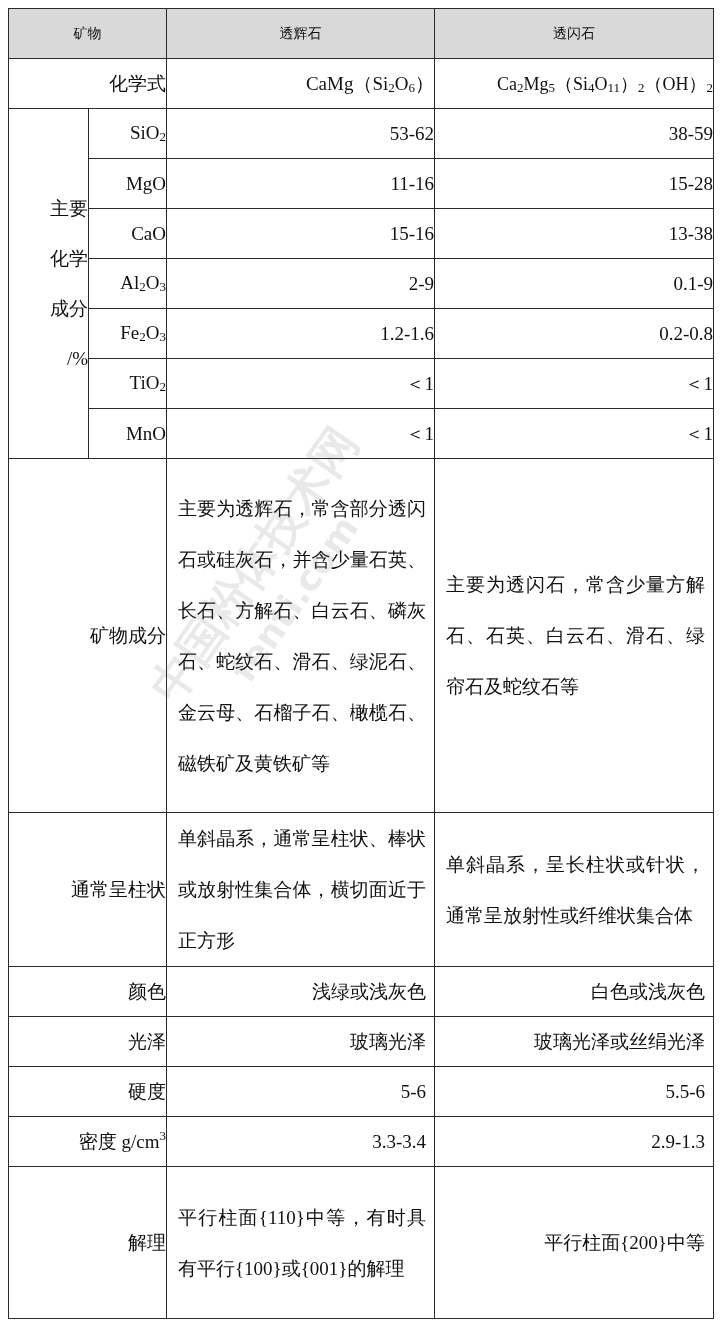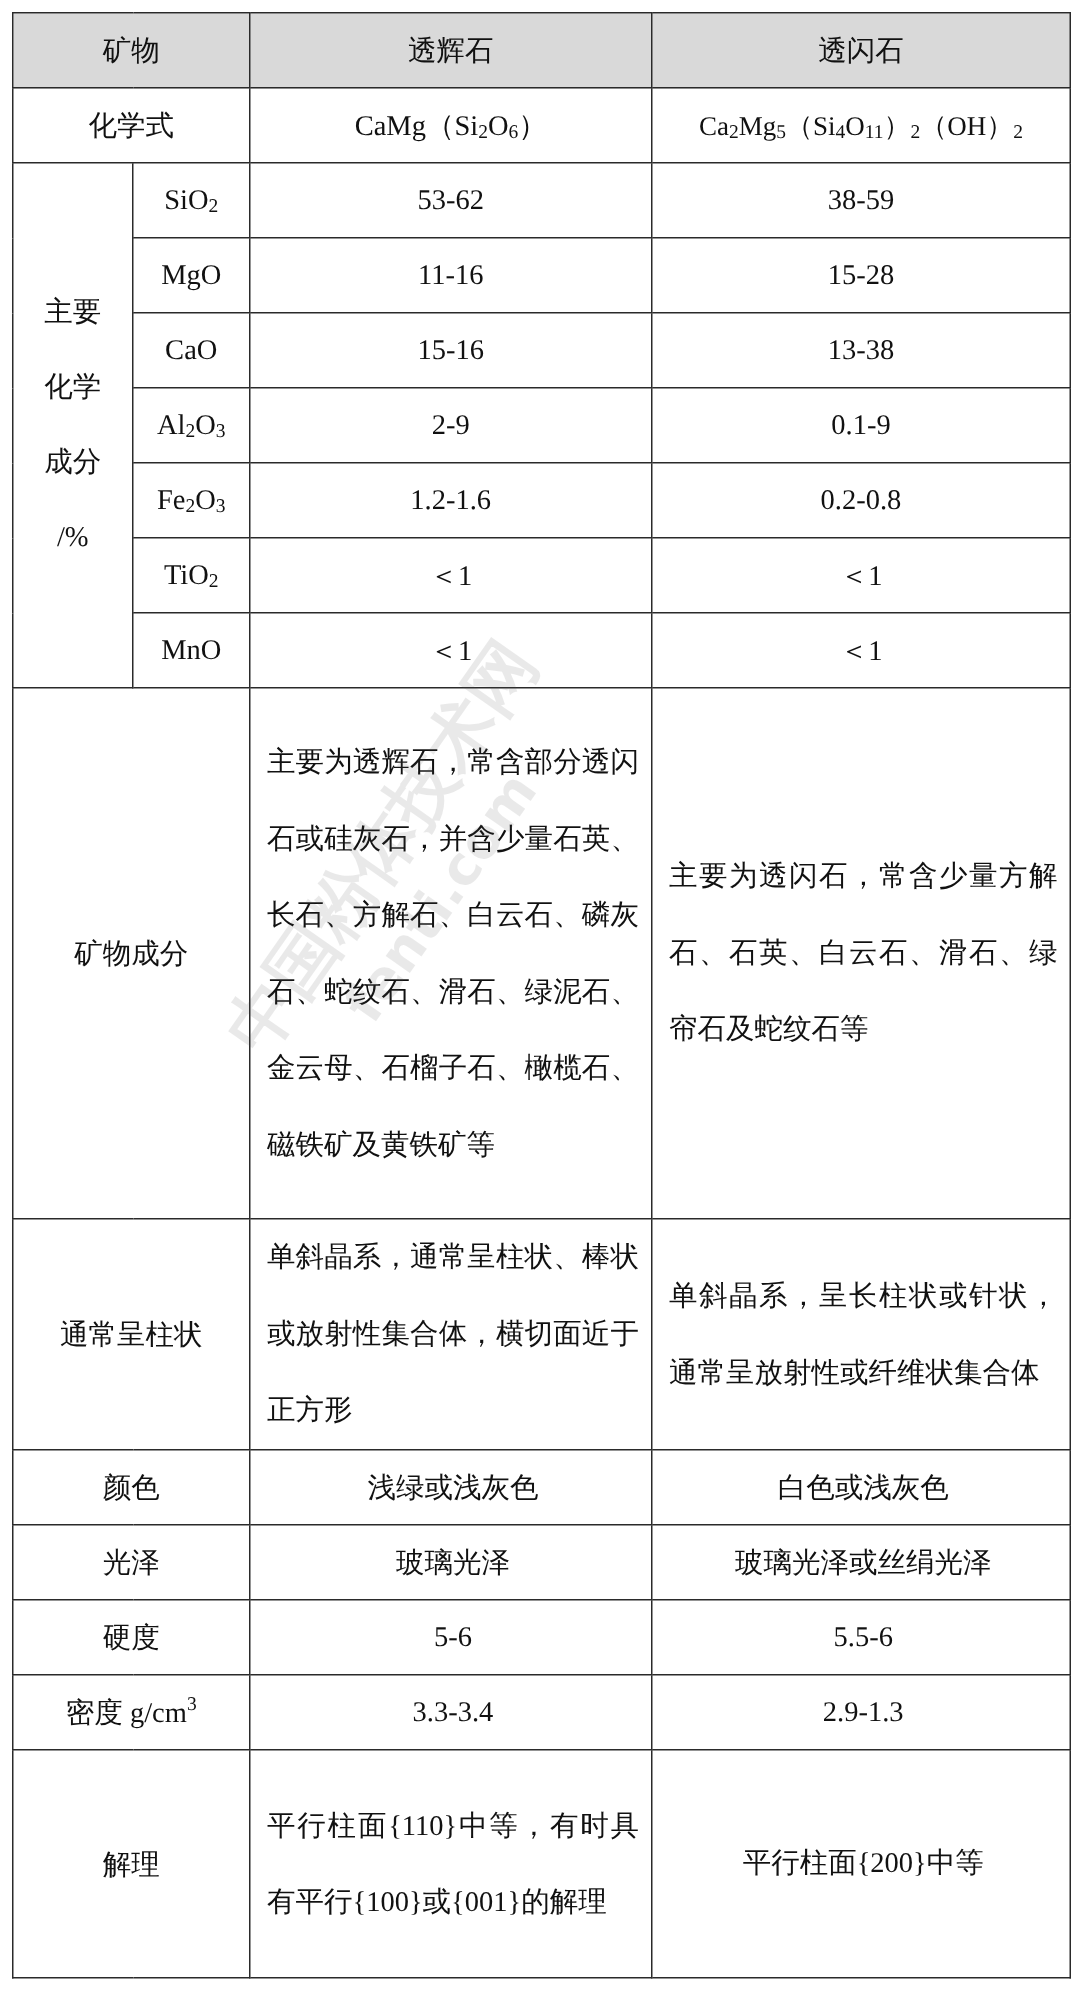--- a/index.html
+++ b/index.html
@@ -1,21 +1,21 @@
 <!DOCTYPE html>
 <html><head>
 <meta charset="utf-8">
 <style>
   html, body { margin:0; padding:0; background:#ffffff; }
   body { width:721px; height:1338px; position:relative; overflow:hidden; font-family:"Liberation Serif","DejaVu Serif",serif; color:#111; }
   table { position:absolute; left:8px; top:8px; width:705px; border-collapse:collapse; table-layout:fixed; }
   td, th { border:1.3px solid #2a2a2a; font-size:19px; font-weight:normal; padding:0; }
-  th { background:#d9d9d9; height:49px; text-align:center; font-size:19px; }
-  .c { text-align:center; }
-  .l { text-align:center; padding-left:11px; padding-right:8px; }
+  th { background:#d9d9d9; height:49px; text-align:center; font-size:14px; }
+  .c { text-align:right; }
+  .l { text-align:right; padding-left:11px; padding-right:8px; }
   .row52 { height:50px; }
   .multi { line-height:51px; }
   .sub { font-size:13px; vertical-align:-2px; }
   .sup { font-size:13px; vertical-align:8px; }
   .justify { text-align:justify; }
   .watermark { position:absolute; left:200px; top:480px; width:320px; height:320px; pointer-events:none; opacity:0.12; transform:rotate(-55deg); font-family:"DejaVu Sans",sans-serif; font-size:46px; font-weight:bold; color:#555; white-space:nowrap; }
 </style>
 </head>
 <body>
 

